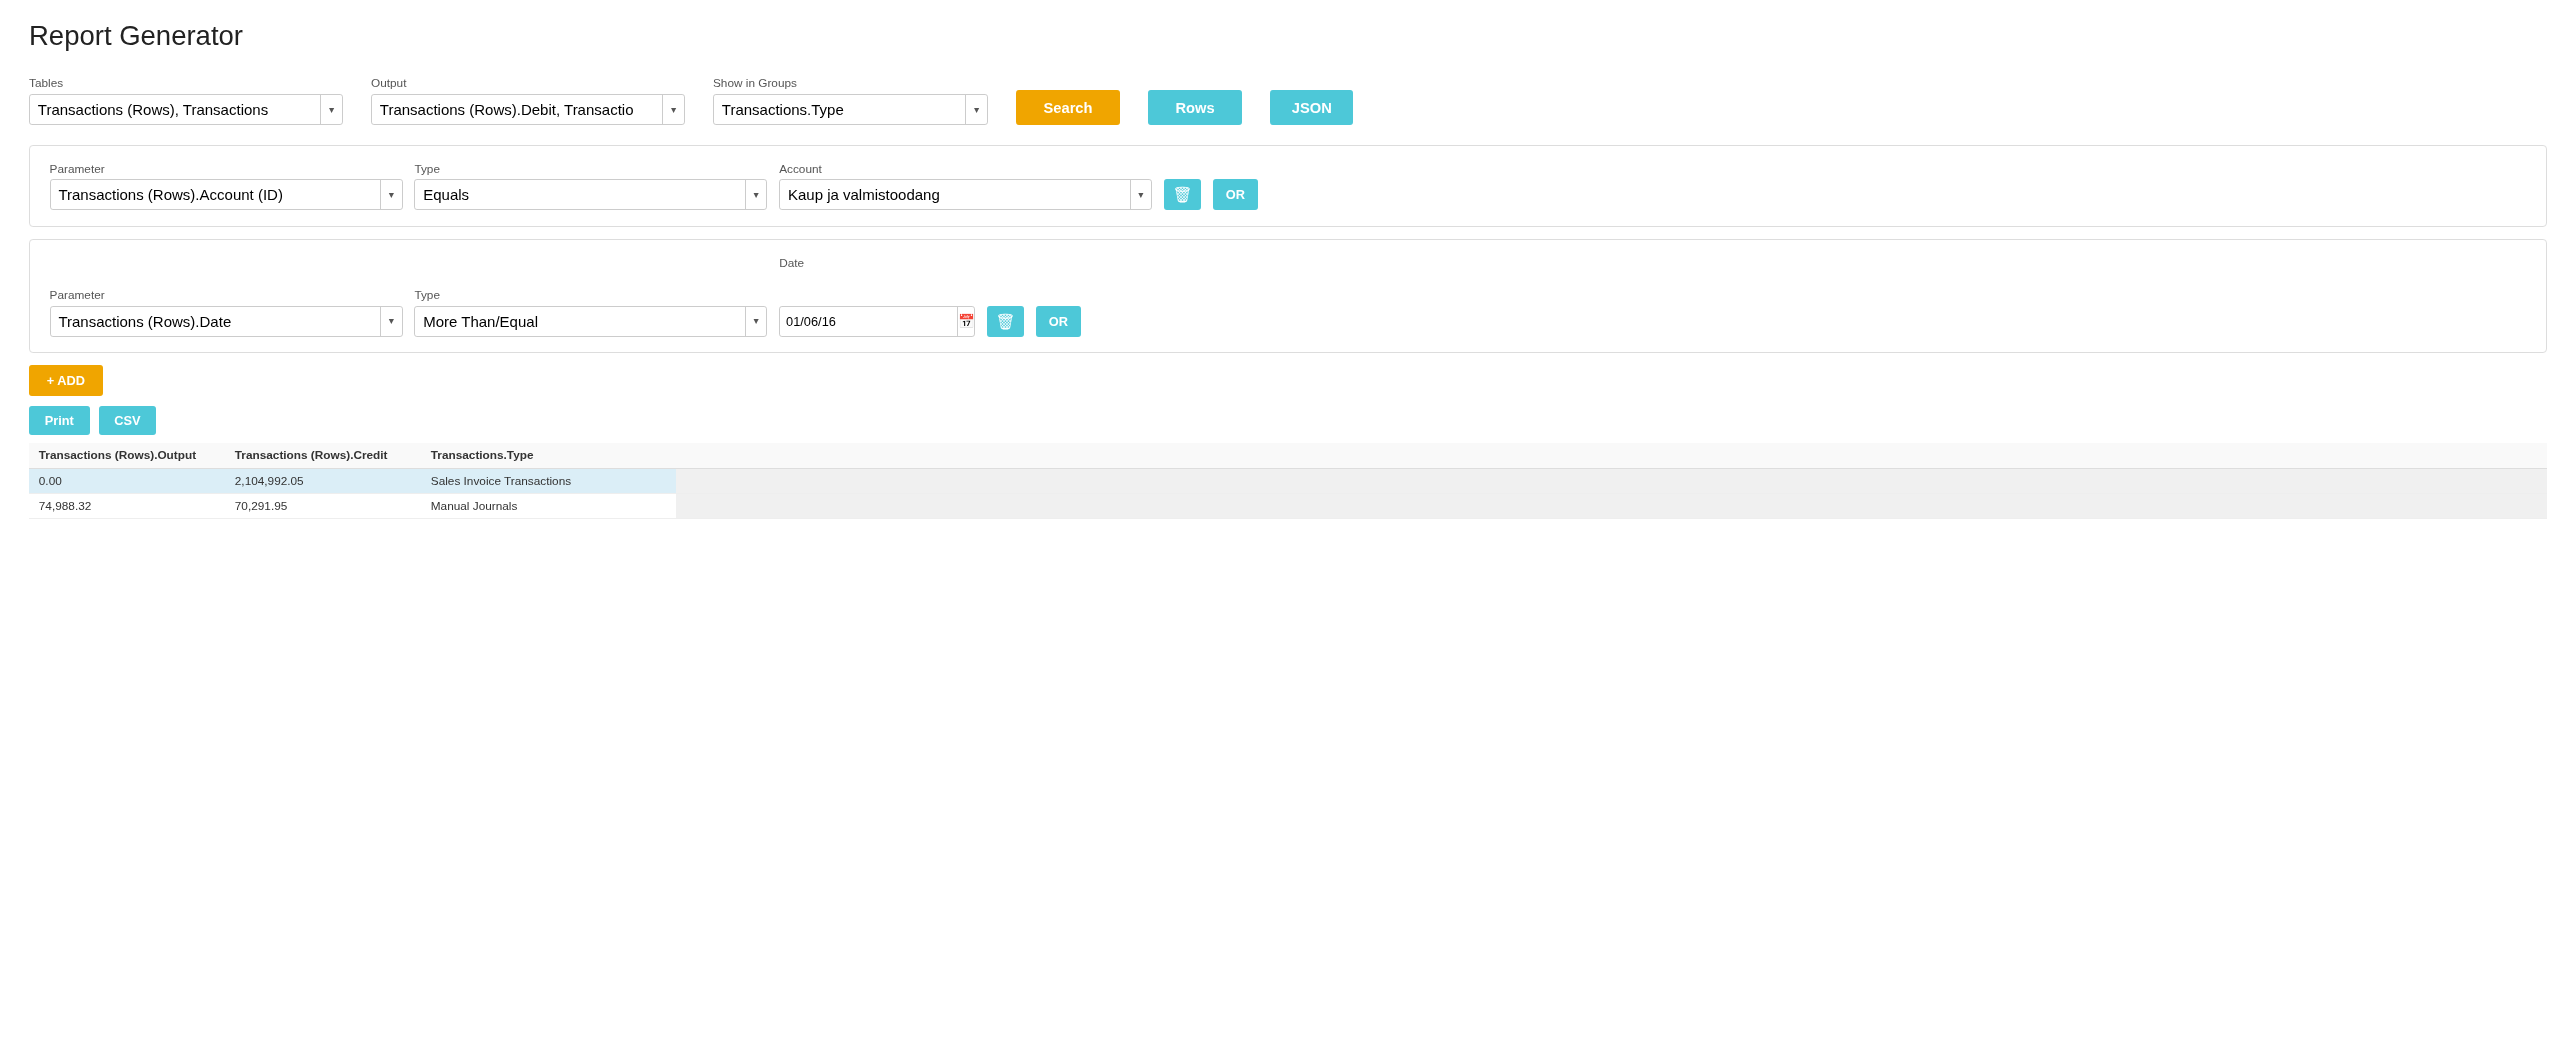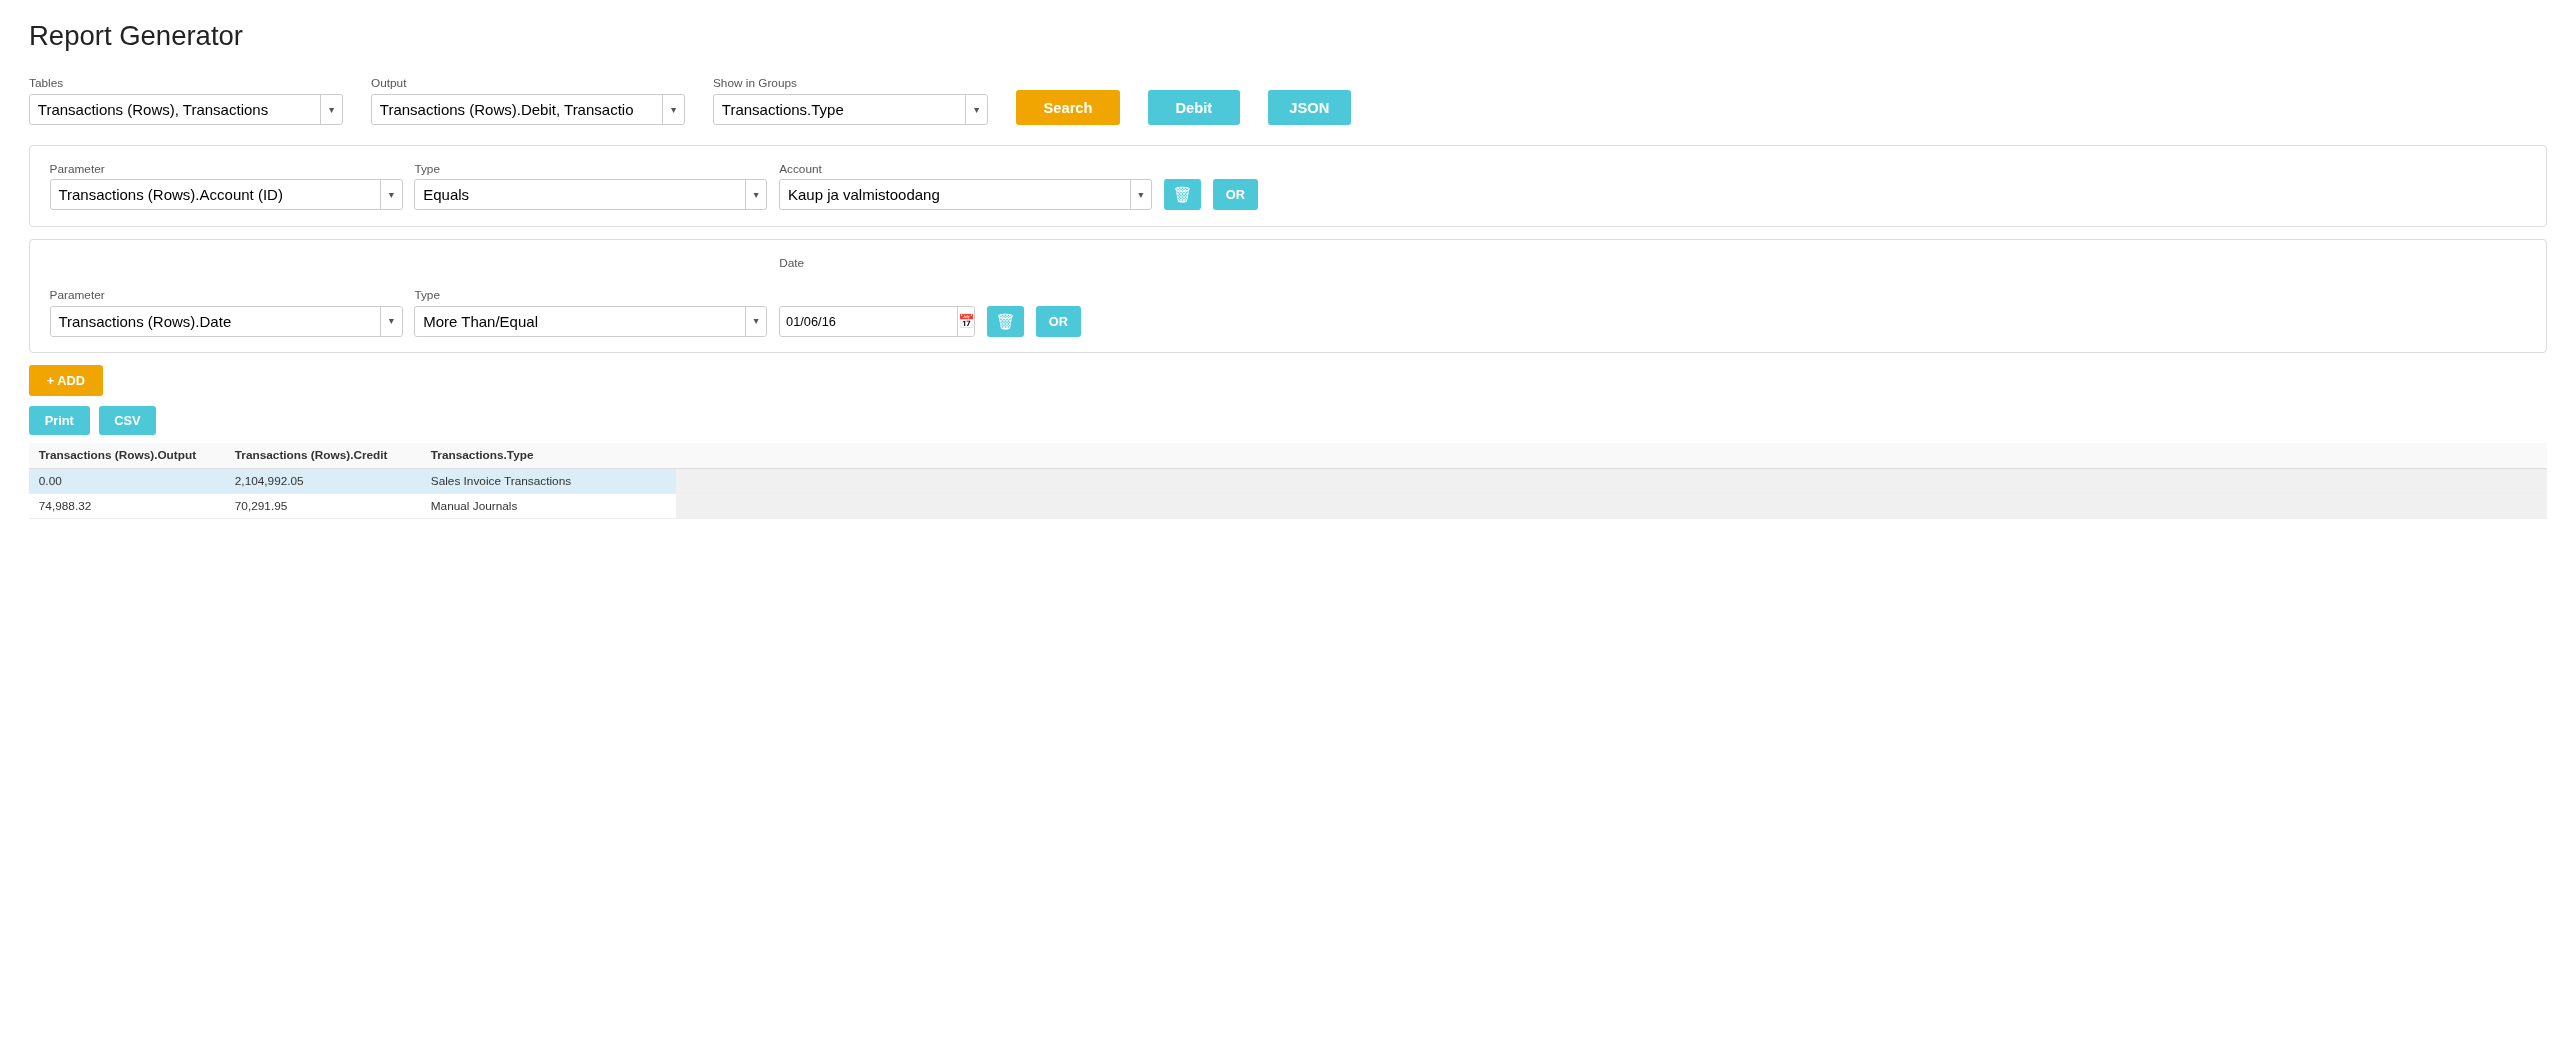--- a/index.html
+++ b/index.html
@@ -273,21 +273,21 @@
     <label>Show in Groups</label>
     <div class="select-container" style="width:275px;">
       <select>
         <option>Transactions.Type</option>
       </select>
       <div class="arrow">▼</div>
     </div>
   </div>
 
   <button class="btn-search">Search</button>
-  <button class="btn-save">Debit</button>
+  <button class="btn-save">Rows</button>
   <button class="btn-json">JSON</button>
 </div>
 
 <div class="filter-card">
   <div class="filter-field">
     <label>Parameter</label>
     <div class="select-container" style="width:353px;">
       <select>
         <option>Transactions (Rows).Account (ID)</option>
       </select>

